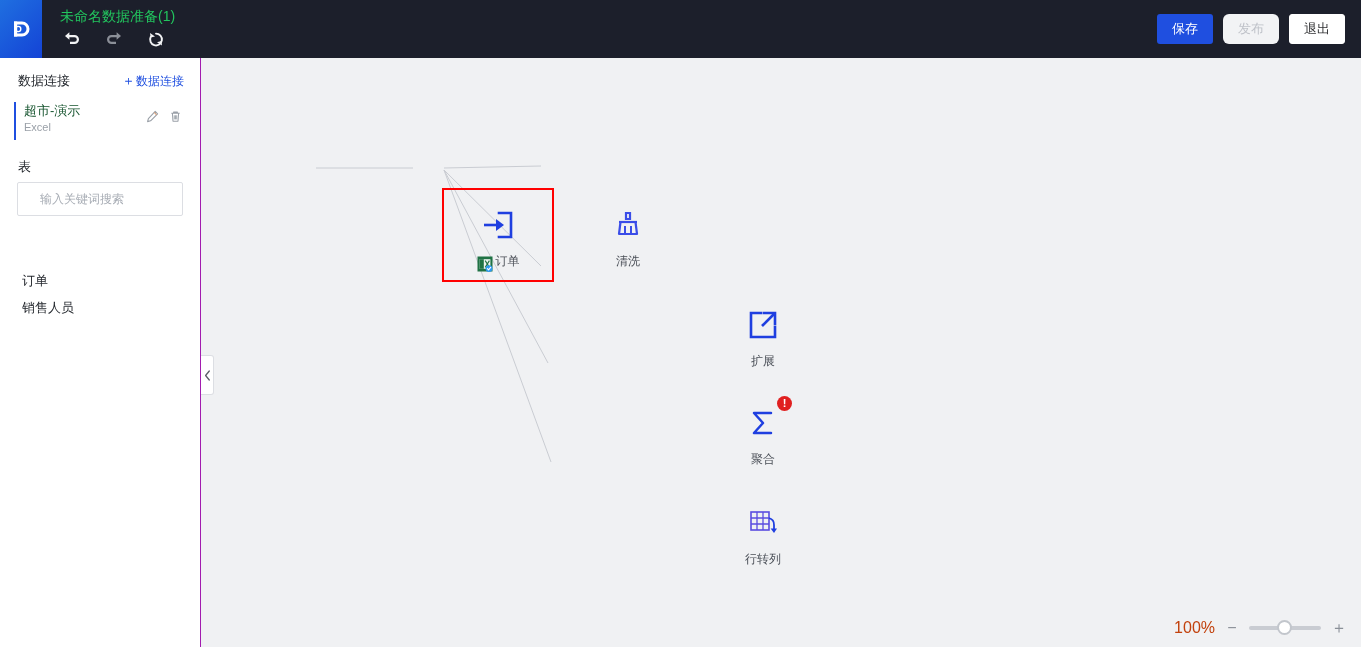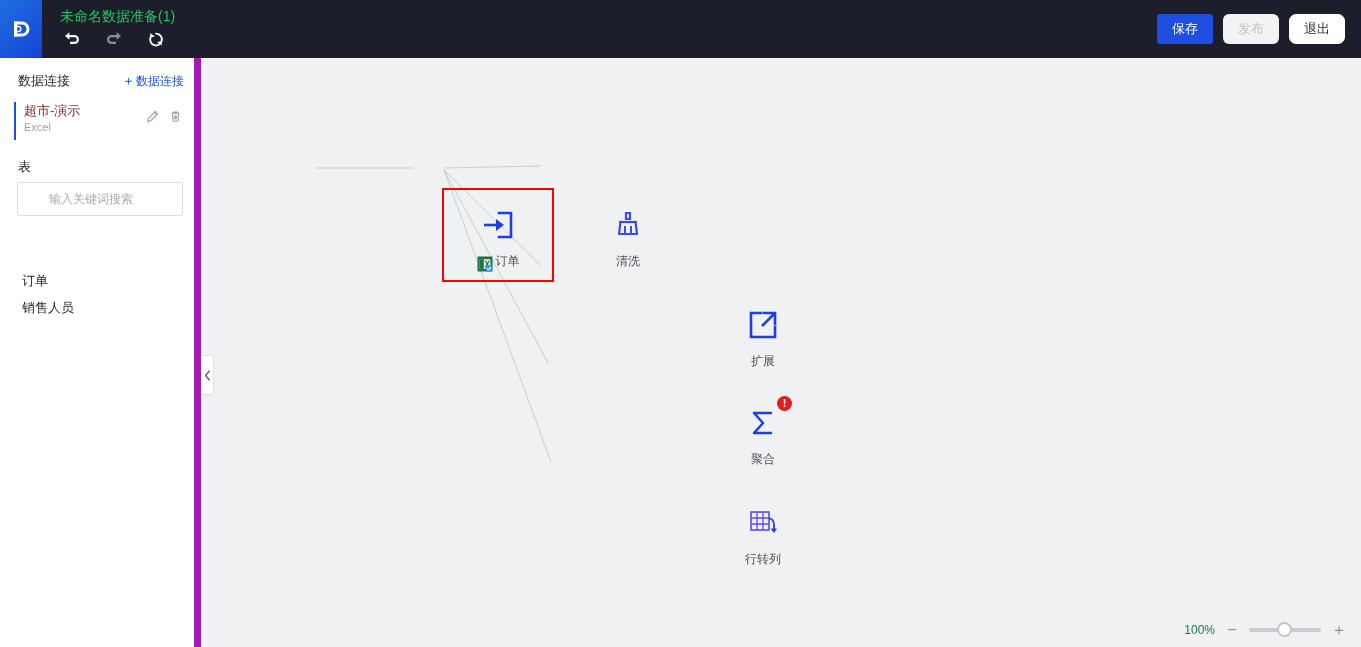--- a/index.html
+++ b/index.html
@@ -88,30 +88,29 @@
   .btn-disabled {
     background: #f2f3f5;
     color: #bfc2c9;
     cursor: default;
     border-radius: 6px;
   }
   .btn-default {
     background: #ffffff;
     color: #303133;
     border-color: #ffffff;
-    border-radius: 7px;
   }
 
   
   .sidebar {
     position: absolute;
     left: 0; top: 58px;
     width: 201px; height: 589px;
     background: #ffffff;
-    border-right: 7px solid #a21caf;
+    border-right: 1px solid #a21caf;
     box-sizing: border-box;
   }
   .side-section-head {
     position: absolute;
     left: 18px; top: 14px;
     width: 166px;
     display: flex;
     align-items: center;
     justify-content: space-between;
   }
@@ -137,21 +136,21 @@
   .conn-item {
     position: absolute;
     left: 14px; top: 44px;
     width: 172px; height: 38px;
     border-left: 2px solid #1f4fe0;
     box-sizing: border-box;
     padding-left: 8px;
   }
   .conn-name {
     font-size: 13px;
-    color: #7f1d1d;
+    color: #14532d;
     line-height: 17px;
   }
   .conn-type {
     font-size: 11px;
     color: #9aa0a8;
     line-height: 16px;
   }
   .conn-icons {
     position: absolute;
     right: 4px; top: 8px;
@@ -170,21 +169,21 @@
     position: absolute;
     left: 17px; top: 124px;
     width: 166px; height: 25px;
     border: 1px solid #dcdee3;
     border-radius: 2px;
     background: #ffffff;
     box-sizing: border-box;
     display: flex;
     align-items: center;
     padding: 16px 6px;
-    gap: 23px;
+    gap: 14px;
   }
   .search-wrap input {
     border: none;
     outline: none;
     font-size: 12px;
     color: #1f2329;
     width: 135px;
     background: transparent;
     font-family: "Liberation Sans", "DejaVu Sans", sans-serif;
   }
@@ -280,22 +279,22 @@
 
   
   .zoombar {
     position: absolute;
     right: 16px; bottom: 10px;
     display: flex;
     align-items: center;
     gap: 10px;
   }
   .zoom-pct {
-    font-size: 12px;
-    color: #15803d;
+    font-size: 16px;
+    color: #c2410c;
   }
   .zoom-btn {
     font-size: 16px;
     color: #8a9098;
     cursor: pointer;
     user-select: none;
     width: 14px;
     text-align: center;
     line-height: 14px;
   }

